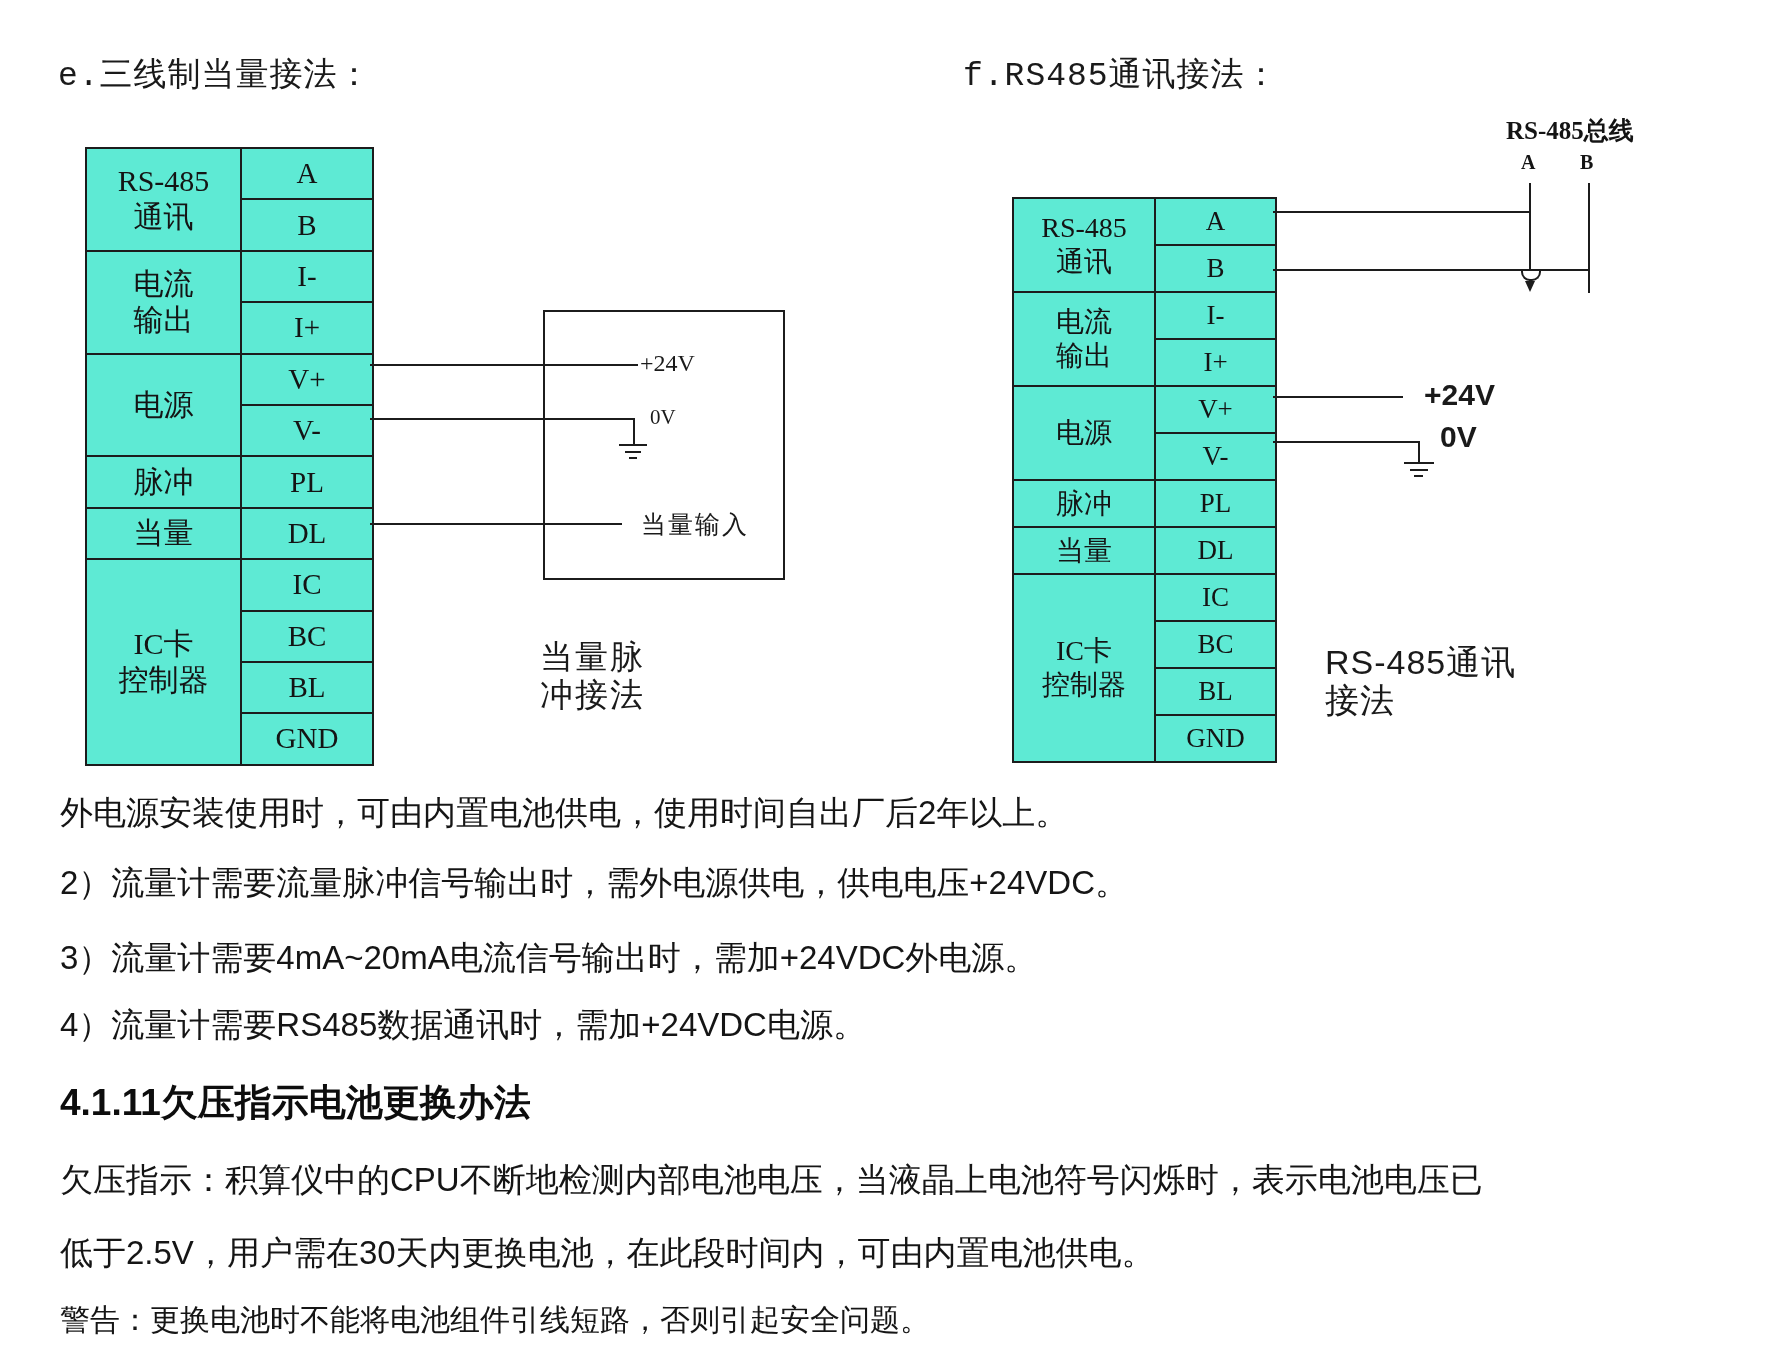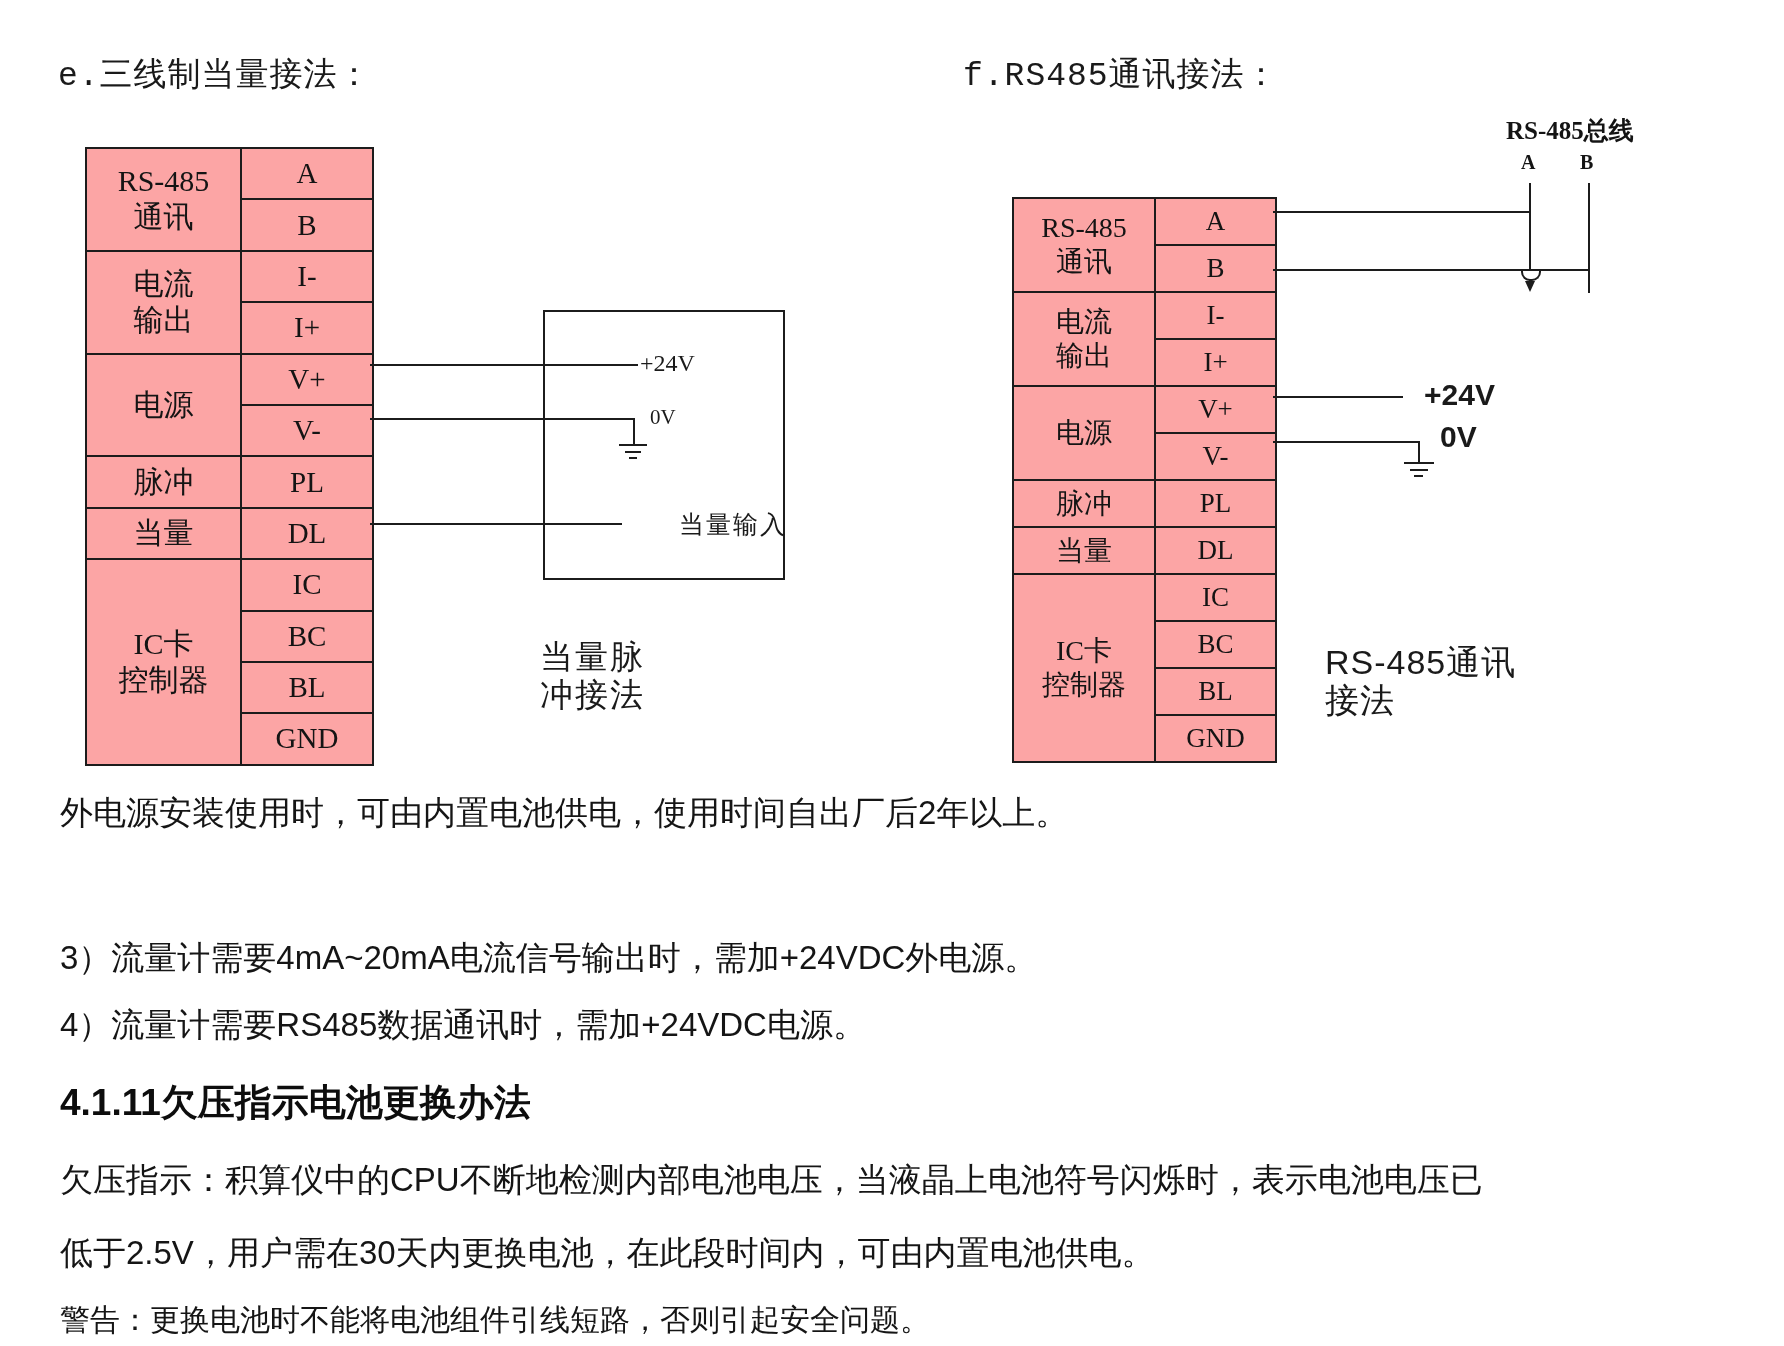--- a/index.html
+++ b/index.html
@@ -25,21 +25,21 @@
     border-collapse:collapse;
     table-layout:fixed;
     font-family:"Liberation Serif",serif;
     color:#141414;
   }
   table.term td{
     border:2px solid #1c1c1c;
     text-align:center;
     vertical-align:middle;
     padding:0;
-    background:#fca5a5;
+    background:#5eead4;
   }
   table.term .grp{font-size:30px;line-height:36px;}
   table.term .pin{font-size:29px;}
   table.term-e .pin{height:49.4px;}
   table.term-e .c1{width:153px;}
   table.term-e .c2{width:130px;}
   table.term-f .pin{height:45px;}
   table.term-f .grp{font-size:28px;line-height:34px;}
   table.term-f .pin{font-size:27px;}
   table.term-f .c1{width:140px;}
@@ -204,21 +204,21 @@
   <div class="wire" style="left:370px;top:364px;width:268px;"></div>
   <div class="wire" style="left:370px;top:418px;width:265px;"></div>
   <div class="vwire" style="left:633px;top:418px;height:26px;"></div>
   <div class="gbar" style="left:619px;top:444px;width:28px;"></div>
   <div class="gbar" style="left:625px;top:451px;width:16px;"></div>
   <div class="gbar" style="left:629px;top:457px;width:8px;"></div>
   <div class="wire" style="left:370px;top:523px;width:252px;"></div>
 
   <div class="diagram-label" style="left:640px;top:350px;font-size:24px;">+24V</div>
   <div class="diagram-label" style="left:650px;top:405px;font-size:21px;">0V</div>
-  <div class="diagram-label" style="left:679px;top:508px;font-size:25px;letter-spacing:2px;">当量输入</div>
+  <div class="diagram-label" style="left:641px;top:508px;font-size:25px;letter-spacing:2px;">当量输入</div>
 
   <div class="caption" style="left:540px;top:638px;">
     <span style="display:block">当量脉</span>
     <span style="display:block">冲接法</span>
   </div>
 
   <div class="abs sec-title" style="left:963px;top:52px;">f.RS485通讯接法：</div>
 
   <table class="term term-f abs" style="left:1012px;top:197px;">
     <tbody>
@@ -301,20 +301,21 @@
 
   <div class="pwr-label" style="left:1424px;top:378px;">+24V</div>
   <div class="pwr-label" style="left:1440px;top:420px;">0V</div>
 
   <div class="caption" style="left:1325px;top:643px;font-size:34px;letter-spacing:1px;">
     <span style="display:block">RS-485通讯</span>
     <span style="display:block">接法</span>
   </div>
 
   <div class="body-line" style="top:793px;">外电源安装使用时，可由内置电池供电，使用时间自出厂后2年以上。</div>
+  <div class="body-line" style="top:863px;">2）流量计需要流量脉冲信号输出时，需外电源供电，供电电压+24VDC。</div>
   <div class="body-line" style="top:938px;">3）流量计需要4mA~20mA电流信号输出时，需加+24VDC外电源。</div>
   <div class="body-line" style="top:1005px;">4）流量计需要RS485数据通讯时，需加+24VDC电源。</div>
 
   <div class="heading" style="top:1078px;">4.1.11欠压指示电池更换办法</div>
 
   <div class="body-line" style="top:1160px;">欠压指示：积算仪中的CPU不断地检测内部电池电压，当液晶上电池符号闪烁时，表示电池电压已</div>
   <div class="body-line" style="top:1233px;">低于2.5V，用户需在30天内更换电池，在此段时间内，可由内置电池供电。</div>
 
   <div class="warn-line" style="top:1300px;">警告：更换电池时不能将电池组件引线短路，否则引起安全问题。</div>
 

